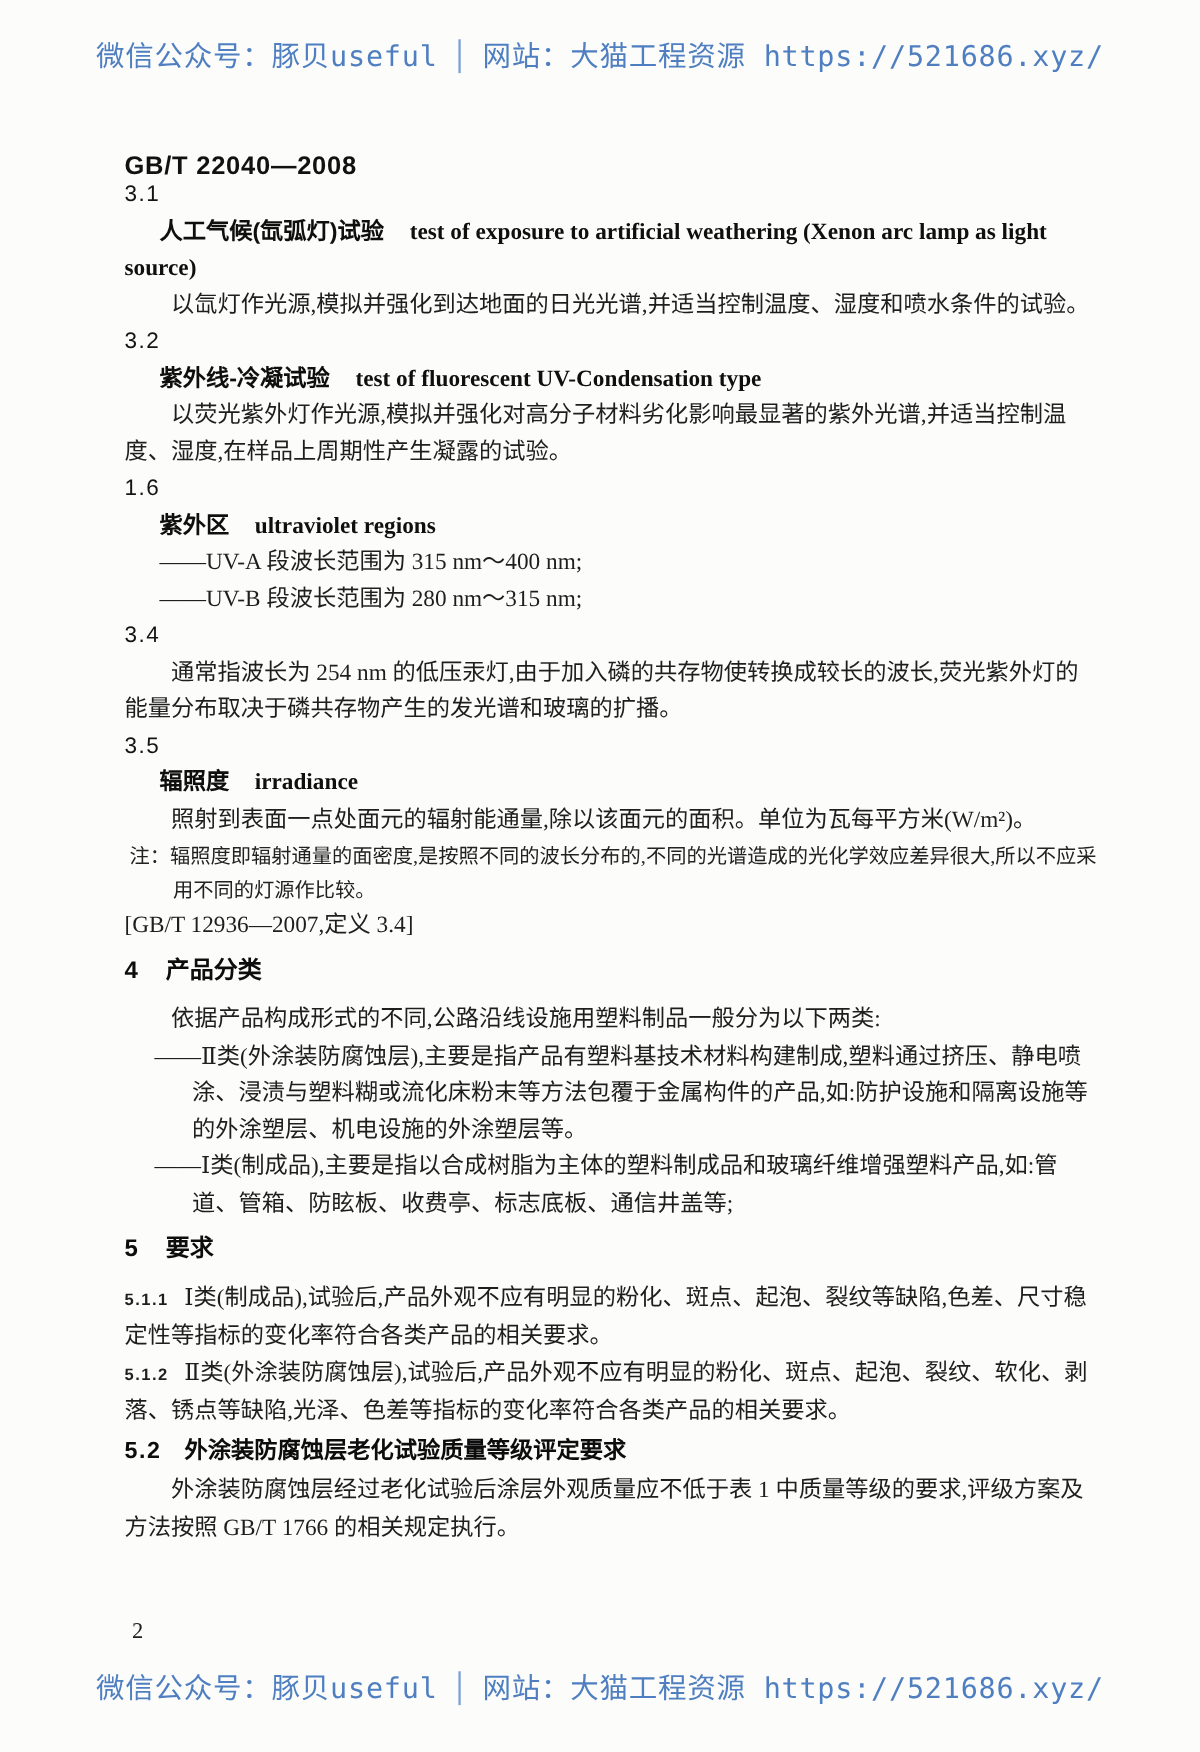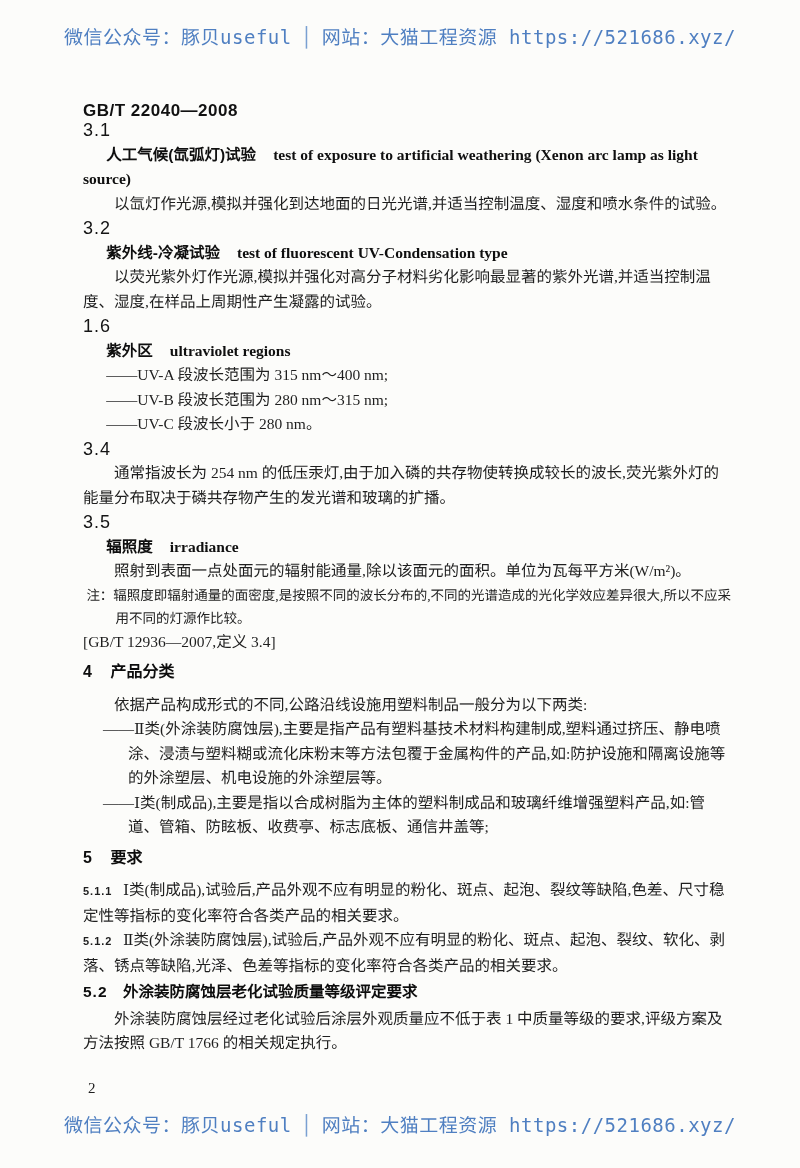--- a/index.html
+++ b/index.html
@@ -29,21 +29,21 @@
     font-weight:700;font-size:17px;letter-spacing:.5px;color:#111;margin-top:13px;
   }
   
   .content{
     position:absolute;top:118px;left:83px;width:648px;
     font-size:15.5px;line-height:24.5px;
   }
   .content p{margin:0;}
   .clause-num{
     font-family:"Liberation Sans","DejaVu Sans",sans-serif;
-    font-size:18px;letter-spacing:1px;color:#141414;
+    font-size:15px;letter-spacing:1px;color:#141414;
   }
   .term-line{text-indent:1.5em;}
   .term-line .zh{
     font-family:"Liberation Sans","DejaVu Sans",sans-serif;
     font-weight:700;color:#0f0f0f;
   }
   .term-line .en{
     font-family:"Liberation Serif","DejaVu Serif",serif;
     font-weight:700;margin-left:1.1em;color:#0f0f0f;
   }
@@ -93,21 +93,20 @@
     <p class="para">以氙灯作光源,模拟并强化到达地面的日光光谱,并适当控制温度、湿度和喷水条件的试验。</p>
 
     <p class="clause-num">3.2</p>
     <p class="term-line"><span class="zh">紫外线-冷凝试验</span><span class="en">test of fluorescent UV-Condensation type</span></p>
     <p class="para">以荧光紫外灯作光源,模拟并强化对高分子材料劣化影响最显著的紫外光谱,并适当控制温度、湿度,在样品上周期性产生凝露的试验。</p>
 
     <p class="clause-num">1.6</p>
     <p class="term-line"><span class="zh">紫外区</span><span class="en">ultraviolet regions</span></p>
     <p class="uv-item">——UV-A 段波长范围为 315 nm～400 nm;</p>
     <p class="uv-item">——UV-B 段波长范围为 280 nm～315 nm;</p>
-    <p class="uv-item">——UV-C 段波长小于 280 nm。</p>
 
     <p class="clause-num">3.4</p>
     <p class="para">通常指波长为 254 nm 的低压汞灯,由于加入磷的共存物使转换成较长的波长,荧光紫外灯的能量分布取决于磷共存物产生的发光谱和玻璃的扩播。</p>
 
     <p class="clause-num">3.5</p>
     <p class="term-line"><span class="zh">辐照度</span><span class="en">irradiance</span></p>
     <p class="para">照射到表面一点处面元的辐射能通量,除以该面元的面积。单位为瓦每平方米(W/m²)。</p>
     <p class="note">注：辐照度即辐射通量的面密度,是按照不同的波长分布的,不同的光谱造成的光化学效应差异很大,所以不应采用不同的灯源作比较。</p>
     <p class="ref">[GB/T 12936—2007,定义 3.4]</p>
 

